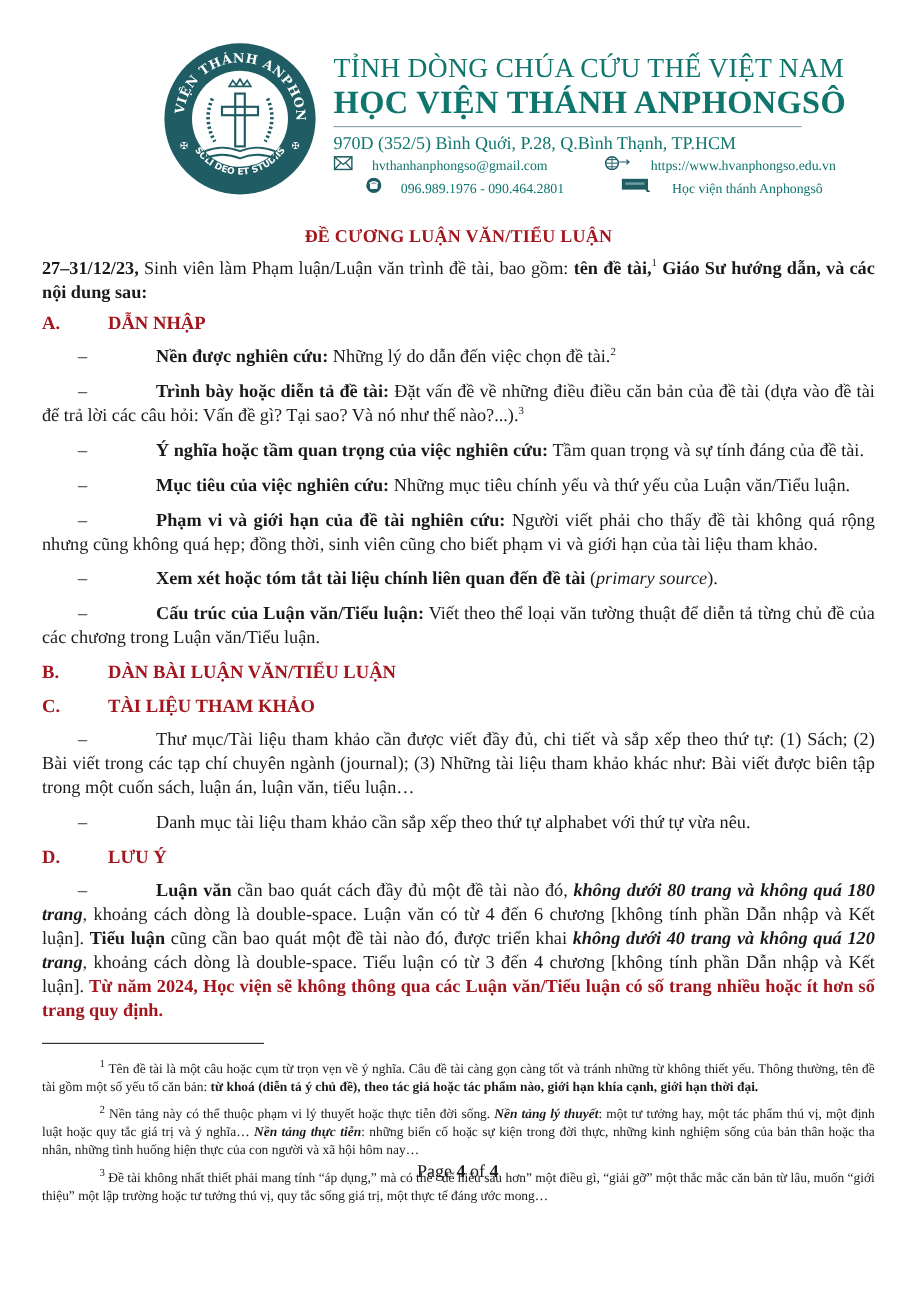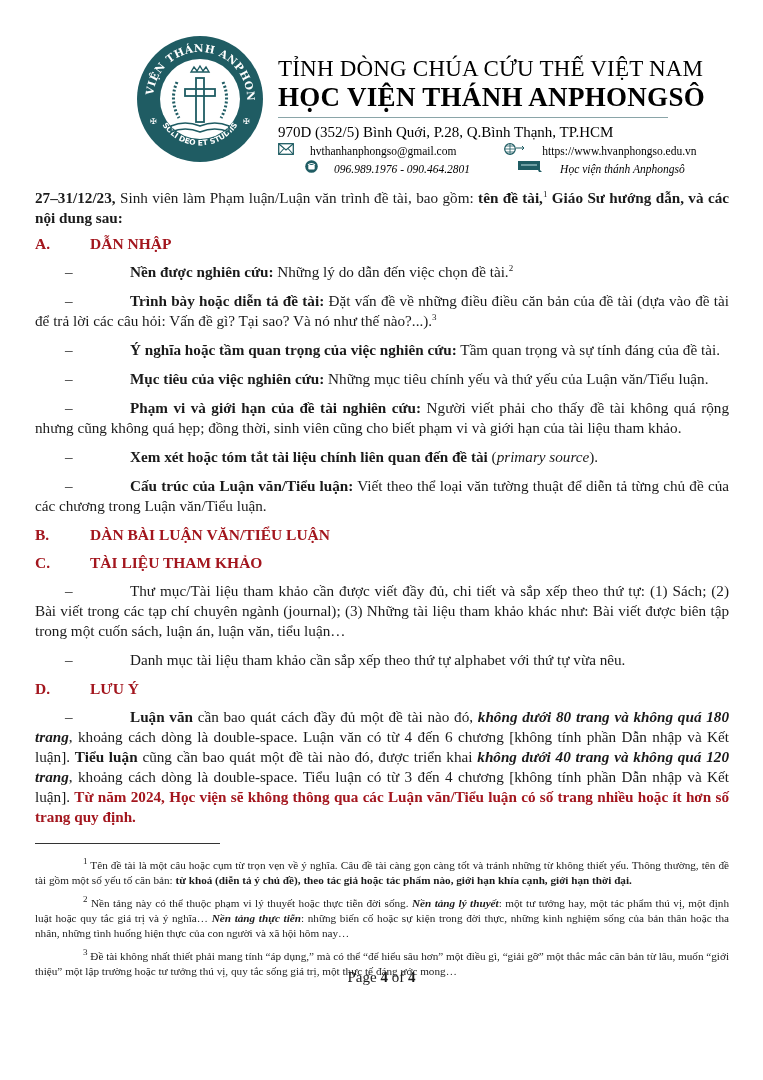--- a/index.html
+++ b/index.html
@@ -2,27 +2,27 @@
 <html><head>
 <meta charset="utf-8">
 <style>
   html, body { margin:0; padding:0; background:#ffffff; }
   body { width:763px; height:1080px; overflow:hidden; position:relative;
          font-family:"Liberation Serif", "DejaVu Serif", serif; color:#1a1a1a; }
 
   
   .letterhead { position:absolute; left:135px; top:34px; width:600px; height:135px; }
   .logo { position:absolute; left:0; top:0; width:130px; height:130px; }
-  .lh-text { position:absolute; left:143px; top:22px; width:460px; color:#000000; }
+  .lh-text { position:absolute; left:143px; top:10px; width:460px; color:#0f766e; }
   .lh-line1 { font-size:23px; letter-spacing:0.2px; line-height:26px; white-space:nowrap; }
   .lh-line2 { font-size:27px; font-weight:bold; line-height:30px; white-space:nowrap; letter-spacing:0.3px; }
   .lh-rule { height:1px; background:#8aa5a8; margin:5px 0 4px 0; width:390px; }
   .lh-addr { font-size:15px; line-height:20px; white-space:nowrap; }
   .lh-contact { font-size:11.5px; line-height:18px; white-space:nowrap; display:flex; align-items:center; gap:16px; }
-  .lh-contact.c2 { padding-left:27px;font-style:italic; }
+  .lh-contact.c2 { padding-left:27px; }
   .ico { display:inline-block; vertical-align:middle; }
   .gap { display:inline-block; width:16px; }
 
   
   .doc { position:absolute; left:35px; top:188px; width:694px; font-size:15.2px; line-height:20px; }
   .title { text-align:center; color:#a3161e; font-weight:bold; font-size:15px; margin:0 0 6px 0; letter-spacing:0.2px; }
   .intro { text-align:justify; margin:0 0 6px 0; }
   .sec { color:#a3161e; font-weight:bold; font-size:15.5px; margin:6px 0 8px 0; display:flex; }
   .sec .letter { width:55px; }
   .item { text-align:justify; margin:0 0 9px 0; text-indent:0; }
@@ -109,20 +109,21 @@
             <rect x="3" y="4" width="16" height="2" fill="#6f9ea3"></rect>
             <path d="M18 6 L24 12 L21 12 Z" fill="#1f5c63"></path>
           </svg>
       </span>
       <span>Học viện thánh Anphongsô</span>
     </div>
   </div>
 </div>
 
 <div class="doc">
+  <div class="title">ĐỀ CƯƠNG LUẬN VĂN/TIỂU LUẬN</div>
 
   <p class="intro">
     <b>27–31/12/23,</b><span> Sinh viên làm Phạm luận/Luận văn trình đề tài, bao gồm: </span><b>tên đề tài,</b><sup>1</sup><b> Giáo Sư hướng dẫn, và các nội dung sau:</b>
   </p>
 
   <div class="sec">
     <span class="letter">A.</span>
     <span>DẪN NHẬP</span>
   </div>
 

